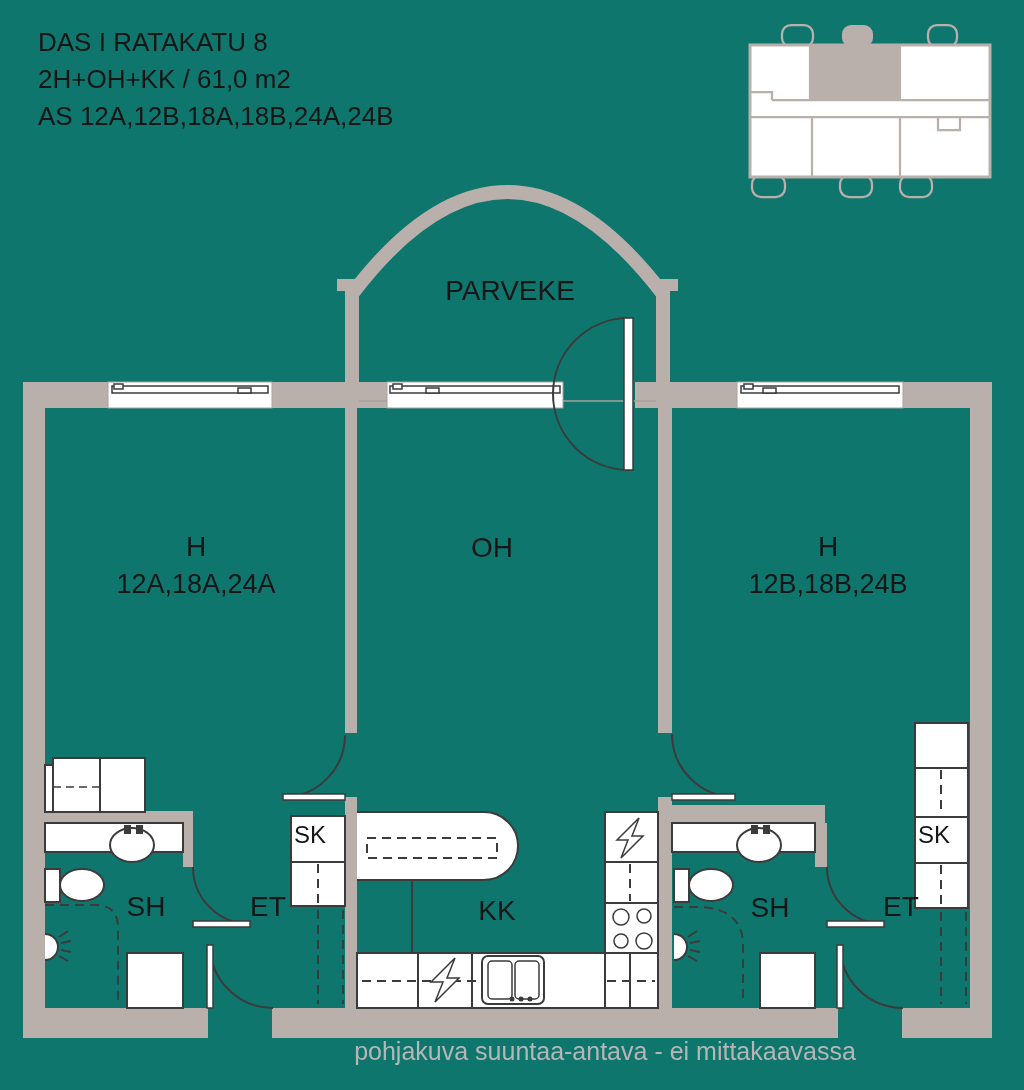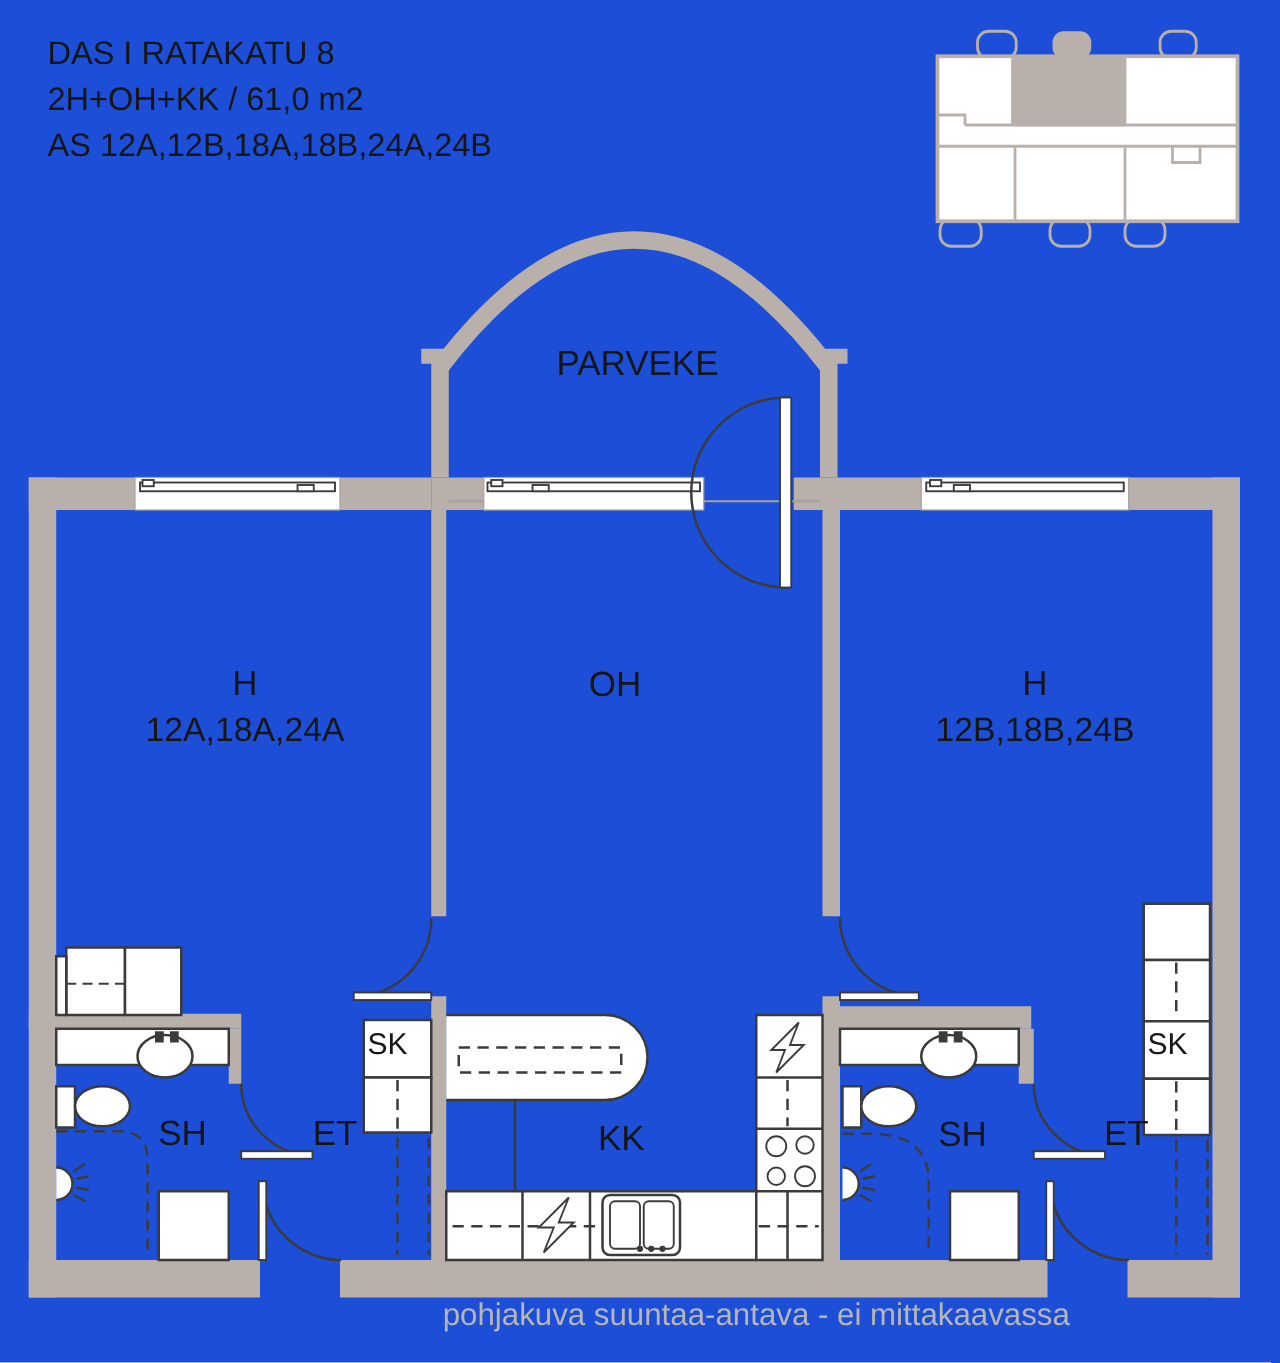--- a/index.html
+++ b/index.html
@@ -1,16 +1,16 @@
 <!DOCTYPE html>
 <html><head>
 <meta charset="utf-8">
 <style>
   html,body{margin:0;padding:0;background:#ffffff;}
-  .stage{position:relative;width:1024px;height:1090px;background:#1d4ed8;overflow:hidden;
+  .stage{position:relative;width:1024px;height:1090px;background:#0f766e;overflow:hidden;
          font-family:"Liberation Sans",sans-serif;}
   svg{display:block}
   .wall{fill:#b9b0ab;stroke:none}
   .kpthin{stroke:#b9b0ab;fill:none;stroke-width:2.25}
   .kpfill{fill:#b9b0ab;stroke:none}
   .kpwhite{fill:#ffffff;stroke:#b9b0ab;stroke-width:3}
   .ln{stroke:#3b3b3b;stroke-width:2;fill:none}
   .fx{fill:#ffffff;stroke:#3b3b3b;stroke-width:2}
   .fx15{fill:#ffffff;stroke:#3b3b3b;stroke-width:1.5}
   .dash{stroke:#3b3b3b;stroke-width:2;fill:none;stroke-dasharray:9 6}

